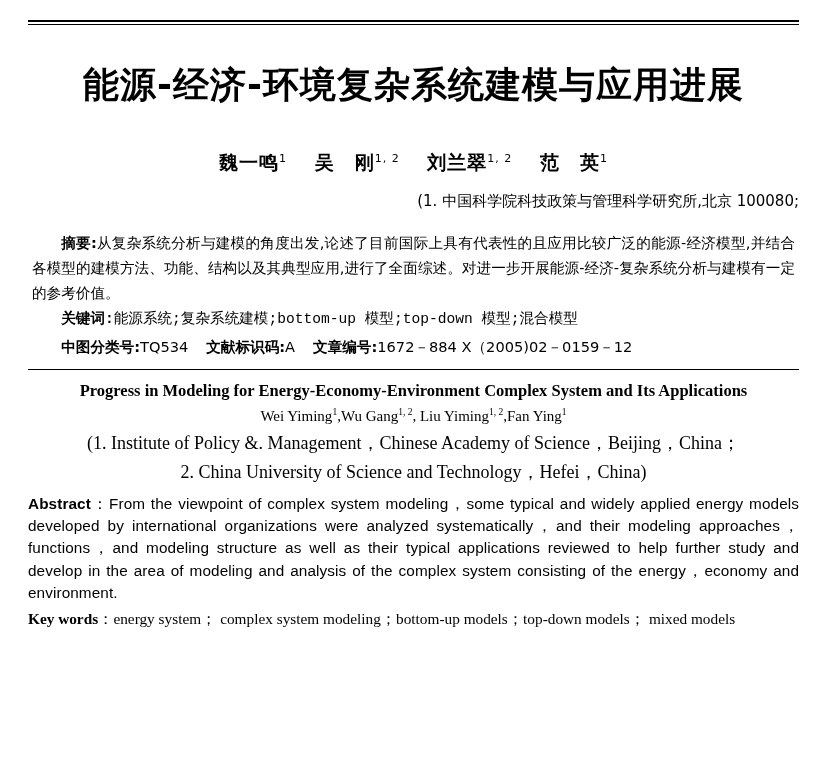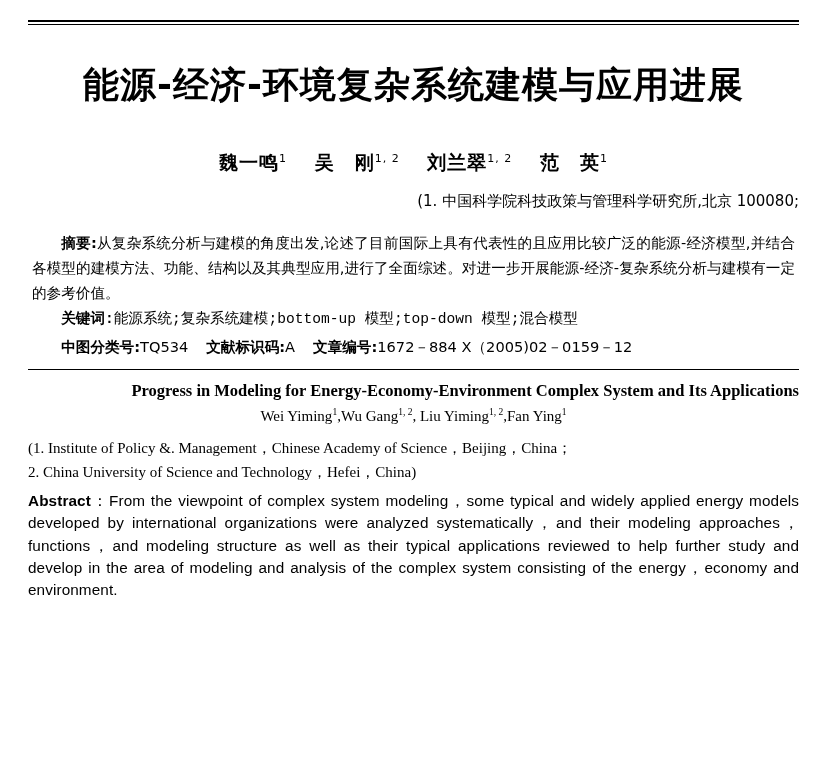--- a/index.html
+++ b/index.html
@@ -125,40 +125,40 @@
   }
   .cn-class .gap { display:inline-block; width: 18px; }
 
   .rule-sep {
     border-top: 1px solid #000;
     margin: 10px 0 10px 0;
   }
 
   
   .en-title {
-    text-align: right;
+    text-align: center;
     font-family: "Liberation Serif", serif;
     font-weight: bold;
     font-size: 16.5px;
     line-height: 1.3;
     margin-top: 7px;
   }
   .en-authors {
     text-align: center;
     font-family: "Liberation Serif", serif;
     font-size: 15px;
     margin-top: 5px;
   }
   .en-authors sup { font-size: 9.5px; vertical-align: super; }
   .en-affil {
-    text-align: left;
-    font-family: "Liberation Serif", serif;
-    font-size: 15px;
+    text-align: center;
+    font-family: "Liberation Serif", serif;
+    font-size: 18px;
     line-height: 1.65;
-    margin-top: 11px;
+    margin-top: 4px;
   }
   .en-abstract {
     font-family: Liberation Sans, sans-serif;
     font-size: 15.3px;
     line-height: 1.45;
     margin-top: 5px;
     text-align: justify;
     letter-spacing: 0.1px;
   }
   .en-abstract .first { text-indent: 22px; }
@@ -213,14 +213,17 @@
 
   <div class="en-affil">
     <div>(1. Institute of Policy &amp;. Management，Chinese Academy of Science，Beijing，China；</div>
     <div>2. China University of Science and Technology，Hefei，China)</div>
   </div>
 
   <div class="en-abstract">
     <span class="first"></span><b>Abstract</b><span>：From the viewpoint of complex system modeling，some typical and widely applied energy models developed by international organizations were analyzed systematically，and their modeling approaches，functions，and modeling structure as well as their typical applications reviewed to help further study and develop in the area of modeling and analysis of the complex system consisting of the energy，economy and environment.</span>
   </div>
 
+  <div class="en-keywords">
+    <span class="first"></span><b>Key words</b><span>：energy system； complex system modeling；bottom-up models；top-down models； mixed models</span>
+  </div>
 
 </div>
 
 </body></html>

